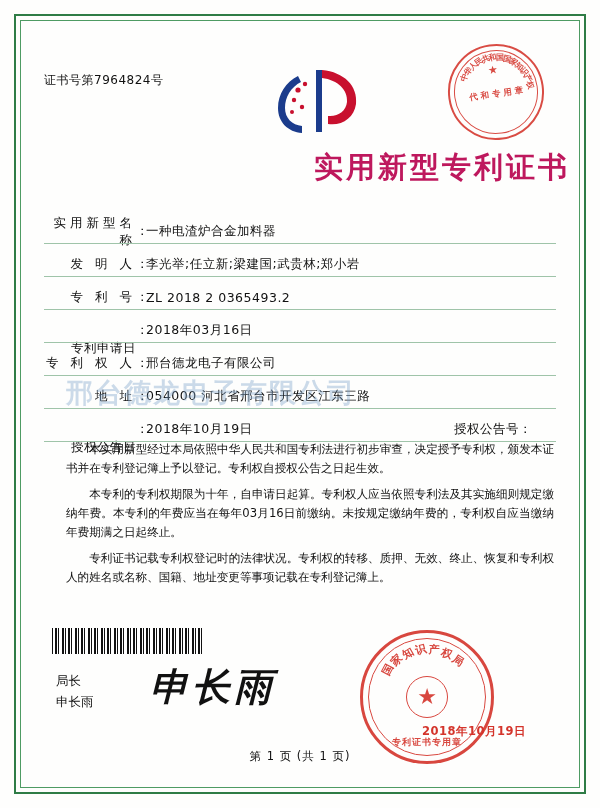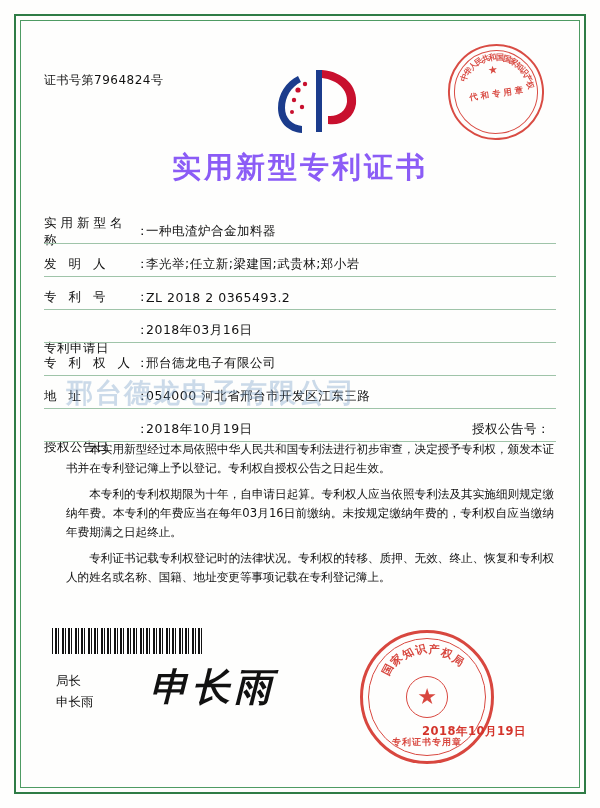--- a/index.html
+++ b/index.html
@@ -55,25 +55,25 @@
     top: 42px;
     font-size: 12px;
     color: #111;
     letter-spacing: 0.5px;
   }
   .title {
     position: absolute;
     left: 0;
     right: 0;
     top: 118px;
-    text-align: center;
+    text-align: right;
     font-size: 29px;
     font-weight: bold;
     letter-spacing: 3px;
-    color: #8b5cf6;
+    color: #be185d;
     font-family: "DejaVu Serif", "Liberation Serif", serif;
   }
   
   .seal-top {
     position: absolute;
     right: 26px;
     top: 14px;
     width: 92px;
     height: 92px;
     border: 2px solid #d4342b;
@@ -132,36 +132,36 @@
   .field {
     height: 33px;
     display: flex;
     align-items: center;
     position: relative;
   }
   .field .label {
     width: 92px;
     flex: none;
     letter-spacing: 4px;
+    text-align: right;
   }
   .field .label.narrow { letter-spacing: 0.5px; width: 92px; margin-top: 35px; }
   .field .colon { width: 10px; flex: none; }
   .field .value { flex: 1; letter-spacing: 0.5px; }
   .field .underline {
     position: absolute;
     left: 0;
     right: 0;
     bottom: 4px;
     border-bottom: 1px solid #9fc4a9;
   }
   .field.two-col .value2-label {
     width: 96px;
     flex: none;
     letter-spacing: 0.5px;
-    text-align: right;
     padding-right: 6px;
     font-family: Liberation Mono, monospace;
   }
   .field.two-col .value2 {
     width: 160px;
     flex: none;
     letter-spacing: 0.5px;
   }
   
   .watermark {
@@ -425,15 +425,16 @@
         <span style="transform: rotate(-14deg) translate(0,-55px);">识</span>
         <span style="transform: rotate(2deg) translate(0,-55px);">产</span>
         <span style="transform: rotate(18deg) translate(0,-55px);">权</span>
         <span style="transform: rotate(34deg) translate(0,-55px);">局</span>
       </div>
       <div class="emblem">★</div>
       <div class="bottom-text">专利证书专用章</div>
     </div>
     <div class="seal-date">2018年10月19日</div>
 
+    <div class="page-footer">第 1 页 (共 1 页)</div>
 
   </div>
 </div>
 
 </body></html>

